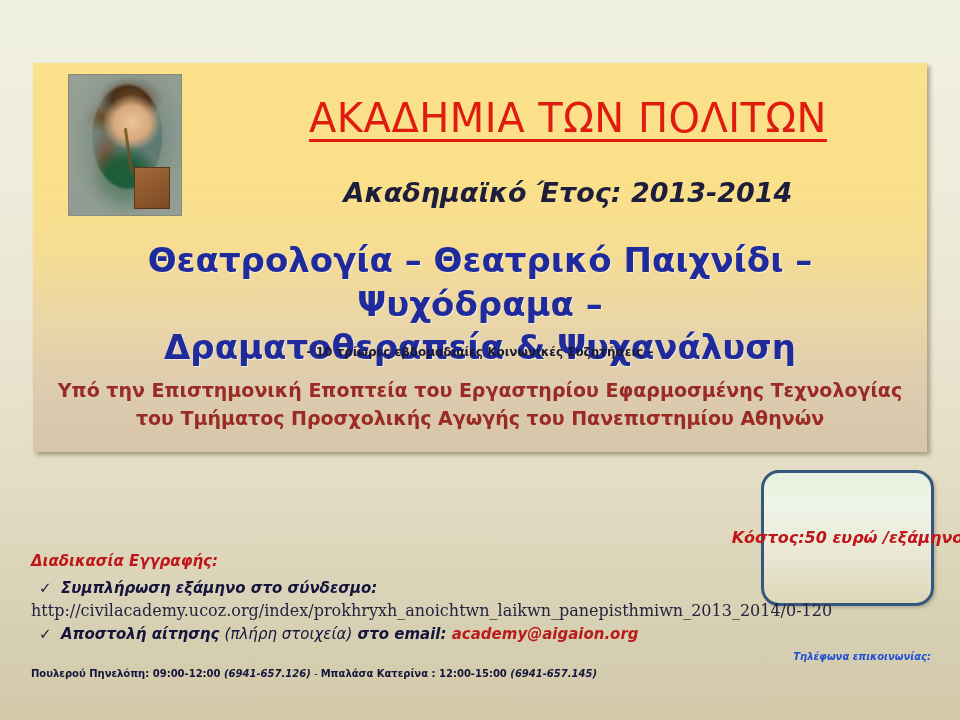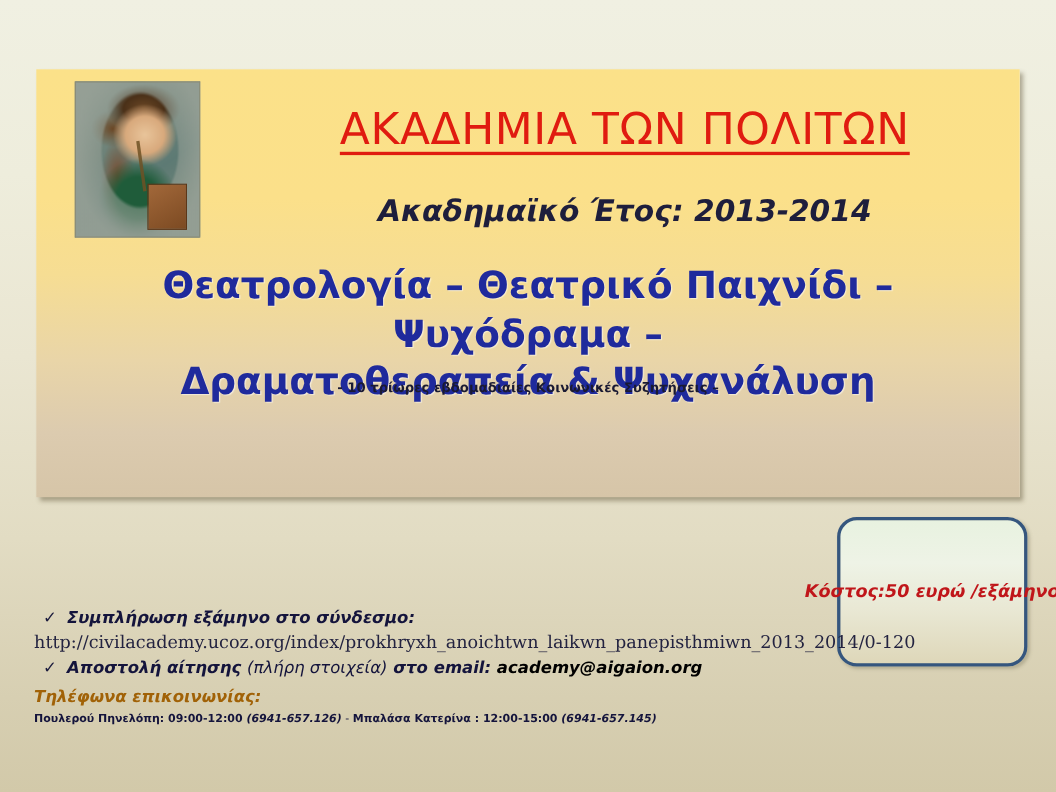--- a/index.html
+++ b/index.html
@@ -216,40 +216,41 @@
   .bullet-text {
     font-size: 15px;
     font-weight: bold;
     font-style: italic;
     color: #14143c;
   }
   .bullet-text .light {
     font-weight: normal;
   }
   .bullet-text .email {
-    color: #000000;
+    color: #b91c1c;
     font-weight: bold;
     font-style: italic;
   }
 
   .url-line {
     font-size: 16px;
     color: #232340;
     font-family: "DejaVu Serif", "Liberation Serif", serif;
     margin: 3px 0 5px 0;
     white-space: nowrap;
   }
 
   .phones-heading {
-    font-size: 15px;
-    font-weight: bold;
-    font-style: italic;
-    color: #a16207;
+    font-size: 10px;
+    font-weight: bold;
+    font-style: italic;
+    color: #1d4ed8;
     margin: 8px 0 6px 0;
     white-space: nowrap;
+    text-align: right;
   }
 
   .phones-line {
     font-size: 10px;
     font-weight: bold;
     color: #14143c;
     white-space: nowrap;
   }
   .phones-line .num {
     font-style: italic;
@@ -274,30 +275,35 @@
 
     <div class="academic-year">Ακαδημαϊκό Έτος: 2013-2014</div>
 
     <div class="course-title">
       <div>Θεατρολογία – Θεατρικό Παιχνίδι – Ψυχόδραμα –</div>
       <div>Δραματοθεραπεία &amp; Ψυχανάλυση</div>
     </div>
 
     <div class="course-sub">- 10 τρίωρες εβδομαδιαίες Κοινωνικές Συζητήσεις –</div>
 
+    <div class="supervision">
+      <div>Υπό την Επιστημονική Εποπτεία  του Εργαστηρίου Εφαρμοσμένης Τεχνολογίας</div>
+      <div>του Τμήματος Προσχολικής Αγωγής του Πανεπιστημίου Αθηνών</div>
+    </div>
   </div>
 
   <div class="cost-box">
     <div class="cost-line">Κόστος:</div>
     <div class="cost-line">50 ευρώ /</div>
     <div class="cost-line">εξάμηνο</div>
   </div>
 
   <div class="body-block">
 
+    <div class="reg-heading">Διαδικασία Εγγραφής:</div>
 
     <div class="bullet-row">
       <span class="bullet-check">✓</span>
       <span class="bullet-text">Συμπλήρωση εξάμηνο  στο σύνδεσμο:</span>
     </div>
 
     <div class="url-line">http://civilacademy.ucoz.org/index/prokhryxh_anoichtwn_laikwn_panepisthmiwn_2013_2014/0-120</div>
 
     <div class="bullet-row">
       <span class="bullet-check">✓</span>

